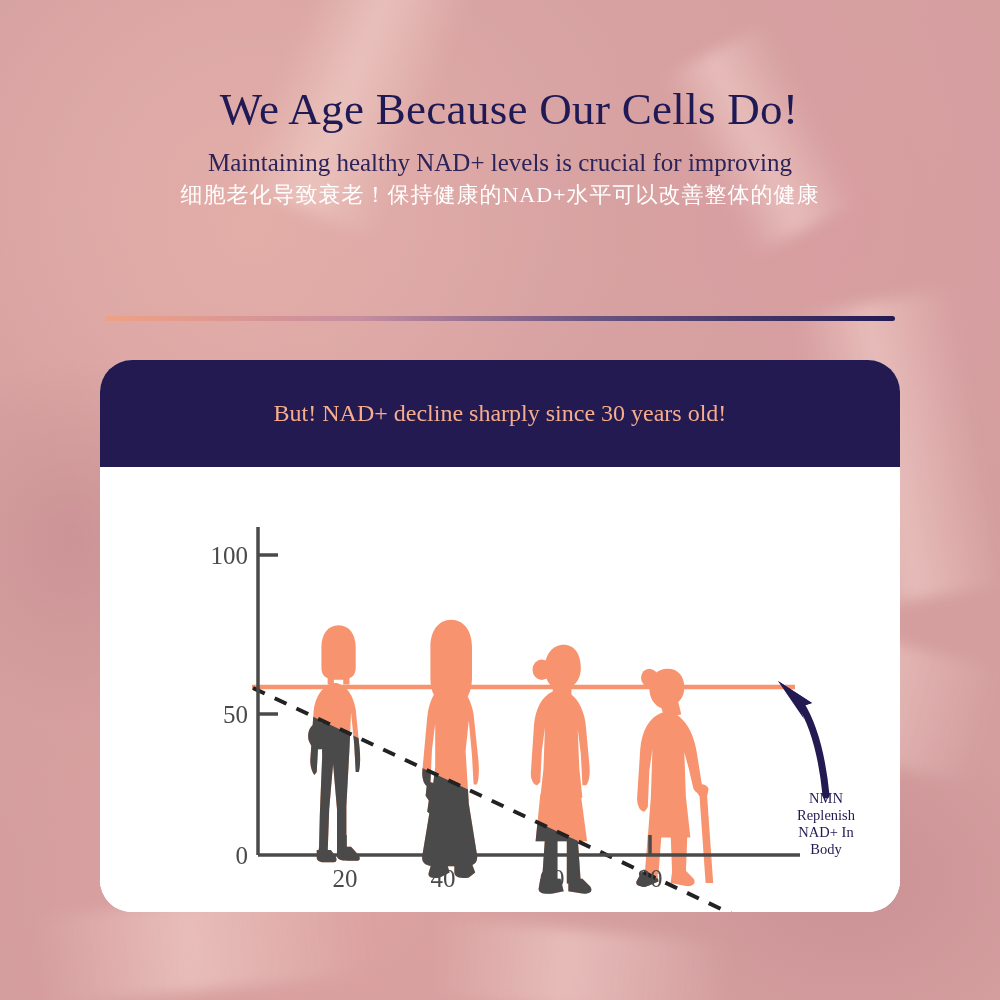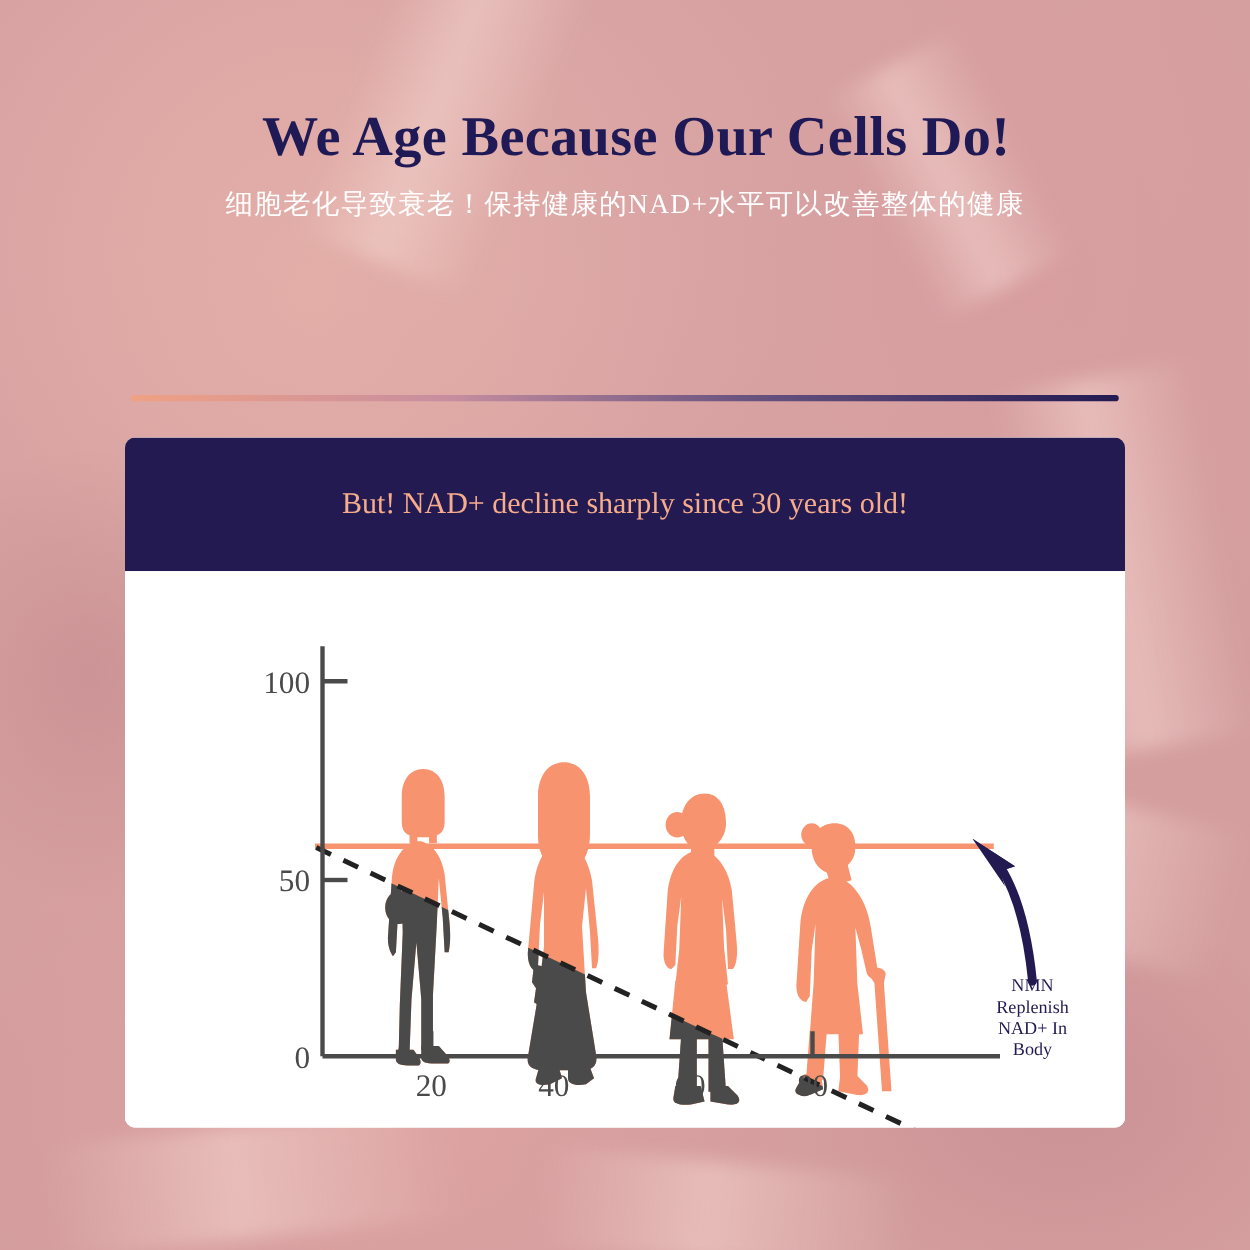--- a/index.html
+++ b/index.html
@@ -36,38 +36,38 @@
   #bg .s4{left:40px;top:900px;width:330px;height:90px;transform:rotate(-6deg);}
   #bg .s5{left:430px;top:930px;width:300px;height:80px;transform:rotate(5deg);}
   #bg .s6{left:820px;top:300px;width:160px;height:300px;transform:rotate(-10deg);}
   #bg .dark{position:absolute;background:radial-gradient(ellipse at 50% 50%, rgba(190,132,136,.45) 0%, rgba(190,132,136,0) 72%);}
   #bg .d1{right:-60px;bottom:-40px;width:420px;height:320px;}
   #bg .d2{left:-80px;top:360px;width:300px;height:360px;}
 
   
   .header{position:absolute;left:0;right:0;top:86px;text-align:center;}
   .title{
-    font-size:45px;line-height:1.05;color:#1f1a56;letter-spacing:.3px;font-weight:700;margin-left:18px;
+    font-size:45px;line-height:1.05;color:#1f1a56;letter-spacing:.3px;font-weight:400;margin-left:18px;
   }
   .subtitle{
     margin-top:14px;font-size:25px;line-height:1.28;color:#2c2358;font-weight:400;
   }
   .subtitle-cn{
-    margin-top:16px;font-size:22px;line-height:1.3;color:#ffffff;
+    margin-top:2px;font-size:22px;line-height:1.3;color:#ffffff;
     font-family:"Liberation Serif","DejaVu Serif",serif;letter-spacing:1px;
   }
   .divider{
     position:absolute;left:105px;top:316px;width:790px;height:5px;border-radius:3px;
     background:linear-gradient(90deg,#f0a183 0%,#c78ea0 32%,#6a5480 62%,#231a52 100%);
   }
 
   
   .card{
-    position:absolute;left:100px;top:350px;width:800px;height:552px;
-    border-radius:8px;overflow:hidden;background:#ffffff;
+    position:absolute;left:100px;top:360px;width:800px;height:552px;
+    border-radius:32px;overflow:hidden;background:#ffffff;
   }
   .banner{
     height:107px;background:#231a52;display:flex;flex-direction:column;
     align-items:center;justify-content:center;
   }
   .banner-en{font-size:24px;color:#f7ad8c;line-height:1.22;}
   .banner-cn{font-size:23px;color:#f7ad8c;line-height:1.3;letter-spacing:1px;
     font-family:"Liberation Serif","DejaVu Serif",serif;}
 
   .chart{position:relative;width:800px;height:573px;background:#fff;}
@@ -90,20 +90,21 @@
   <div class="streak s2"></div>
   <div class="streak s3"></div>
   <div class="streak s4"></div>
   <div class="streak s5"></div>
   <div class="streak s6"></div>
 </div>
 
 <div class="header">
   <div class="title">We Age Because Our Cells Do!</div>
   <div class="subtitle">
+    <div>Maintaining healthy NAD+ levels is crucial for improving</div>
   </div>
   <div class="subtitle-cn">细胞老化导致衰老！保持健康的NAD+水平可以改善整体的健康</div>
 </div>
 <div class="divider"></div>
 
 <div class="card">
 
   <div class="banner">
     <div class="banner-en">But! NAD+ decline sharply since 30 years old!</div>
   </div>

